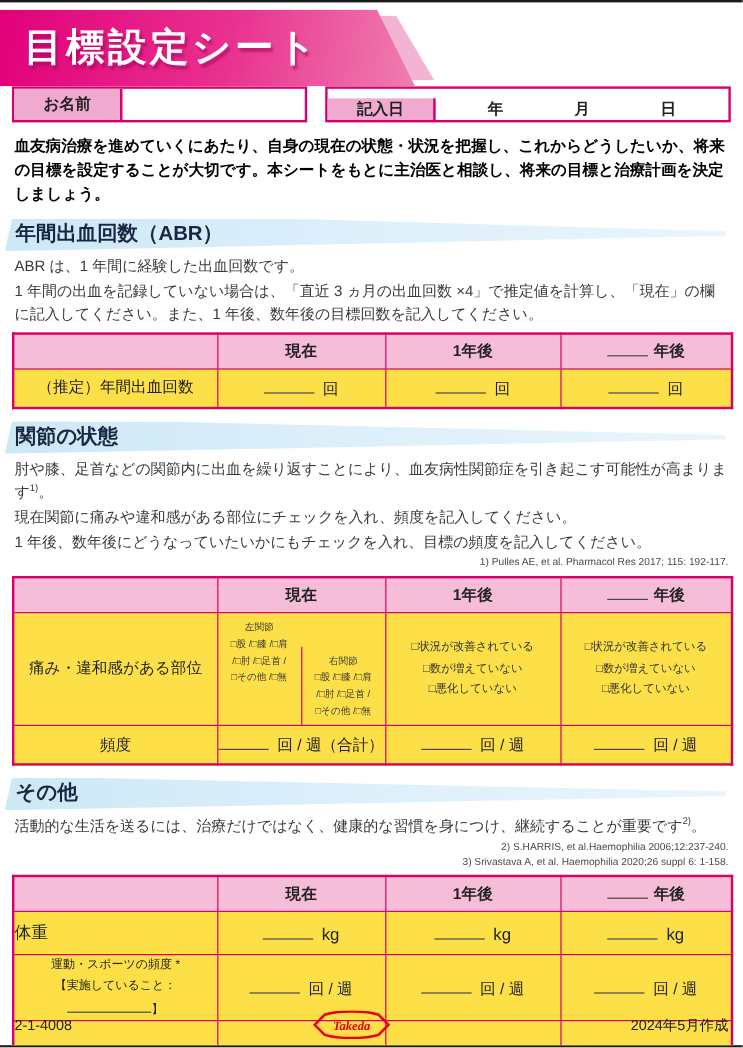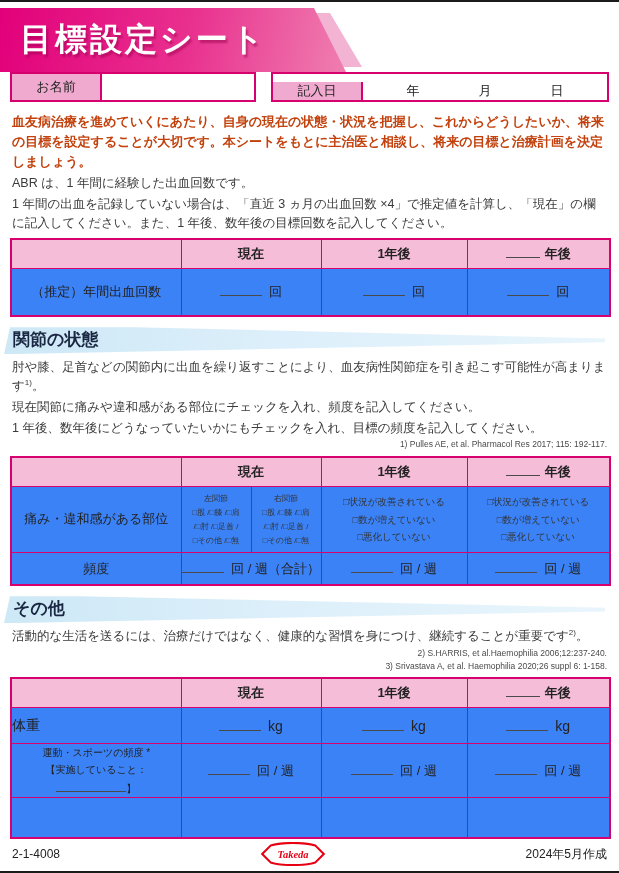--- a/index.html
+++ b/index.html
@@ -20,60 +20,60 @@
     background:linear-gradient(100deg,#e2007a 0%,#e9318f 55%,#ef7fb0 100%);
     clip-path:polygon(0 0,314px 0,346px 100%,0 100%);
     display:flex; align-items:center;
   }
   .banner-title {
     color:#fff; font-weight:bold; font-size:32px; letter-spacing:3px;
     padding-left:20px; text-shadow:2px 3px 2px rgba(150,0,75,.5);
   }
   
   .id-row { display:flex; justify-content:space-between; margin:8px 10px 0; }
-  .id-box { display:flex; border:2px solid #d6006e; height:30px; box-sizing:border-box; background:#fff; }
+  .id-box { display:flex; border:2px solid #d6006e; height:30px; box-sizing:border-box; background:#fff;font-weight:bold; }
   .id-box.name { width:246px; }
   .id-box.date { width:338px;align-items:flex-end; }
   .id-label {
     background:#f0a9cf; width:88px; flex:0 0 88px; display:flex; align-items:center;
     justify-content:center; font-size:13px; color:#222; border-right:2px solid #d6006e;
   }
   .id-input { flex:1; }
   .date-units { flex:1; display:flex; align-items:center; justify-content:space-around; font-size:13px; color:#222; padding:0 14px; }
   
-  .intro { margin:10px 12px 0; font-size:13px; font-weight:bold; line-height:1.55; color:#c2410c; }
+  .intro { margin:10px 12px 0; font-size:13px; font-weight:bold; line-height:1.55; color:#000000; }
   .body-text { margin:2px 12px 0; font-size:12.5px; line-height:1.5; color:#3a3a3a; }
   .body-text p { margin:0 0 2px; }
   sup { font-size:8px; }
   .citation { text-align:right; font-size:8.5px; color:#4a4a4a; margin:1px 12px 0; line-height:1.35; }
   
   .sec-head { position:relative; height:27px; margin:10px 0 4px; }
   .sec-head .wedge { position:absolute; left:0; top:0; width:609px; height:27px; background:linear-gradient(to right,#cde8f6 0%,#dcEFfa 45%,#e9f5fc 100%); }
   .sec-head.w-wide  .wedge { clip-path:polygon(10px 0,250px 0,605px 38%,605px 52%,4px 100%); }
   .sec-head.w-mid   .wedge { clip-path:polygon(10px 0,135px 0,605px 42%,605px 56%,4px 100%); }
   .sec-head.w-small .wedge { clip-path:polygon(10px 0,80px 0,605px 42%,605px 56%,4px 100%); }
   .sec-head h2 { position:relative; margin:0; padding-left:13px; font-size:17px; color:#1a2742; line-height:26px; font-weight:bold; }
   
-  table.ftable { width:599px; margin:5px 10px 0; border-collapse:collapse; table-layout:fixed; background:#3b82f6; }
+  table.ftable { width:599px; margin:5px 10px 0; border-collapse:collapse; table-layout:fixed; background:#fde047; }
   table.ftable th, table.ftable td { border:1.5px solid #d6006e; padding:0; }
   table.ftable { border:2.5px solid #d6006e; }
   .col-label { width:170px; }
   .col-a { width:140px; } .col-b { width:146px; } .col-c { width:143px; }
   th.hcell { background:#f6bdd9; height:28px; font-size:13px; font-weight:bold; color:#222; text-align:center; }
   td.cell-center { text-align:center; vertical-align:middle; font-size:13px; color:#222; }
   td.row-label { text-align:center; font-size:13px; color:#222; }
   td.row-label-left { text-align:left; font-size:14px; color:#222; padding:4px 8px; vertical-align:middle; }
   td.row-label-small { text-align:center; font-size:10px; color:#222; padding:3px 6px; line-height:1.7; vertical-align:middle; }
   .blank { display:inline-block; width:42px; border-bottom:1.5px solid #4a4a4a; height:13px; vertical-align:baseline; margin-right:7px; }
   .blank.sm { width:34px; height:11px; margin-right:5px; }
-  .h1row { height:48px; } .h2row { height:33px; }
+  .h1row { height:33px; } .h2row { height:33px; }
   
   .split { display:flex; }
   .split > div { flex:1; padding:5px 2px 4px; font-size:8px; text-align:center; line-height:1.75; color:#333; }
-  .split > div + div { border-left:1.5px solid #d6006e; }
+  .split > div + div { border-left:1.5px solid #d6006e;margin-top:28px; }
   .goal-cell { font-size:9.5px; text-align:center; line-height:1.85; color:#333; padding:5px 2px 4px; }
   .unit { font-size:13px; }
   .kg { font-size:14px; }
   .footer { position:absolute; left:0; right:0; bottom:5px; display:flex; align-items:center; justify-content:space-between; padding:0 12px; font-size:12px; color:#222; }
   .takeda-svg { display:block; }
 </style>
 </head>
 <body>
 
 <div class="page">
@@ -95,20 +95,24 @@
       <div class="date-units">
         <span>年</span>
         <span>月</span>
         <span>日</span>
       </div>
     </div>
   </div>
 
   <p class="intro">血友病治療を進めていくにあたり、自身の現在の状態・状況を把握し、これからどうしたいか、将来の目標を設定することが大切です。本シートをもとに主治医と相談し、将来の目標と治療計画を決定しましょう。</p>
 
+  <div class="sec-head w-wide">
+    <div class="wedge"></div>
+    <h2>年間出血回数（ABR）</h2>
+  </div>
   <div class="body-text">
     <p>ABR は、1 年間に経験した出血回数です。</p>
     <p>1 年間の出血を記録していない場合は、「直近 3 ヵ月の出血回数 ×4」で推定値を計算し、「現在」の欄に記入してください。また、1 年後、数年後の目標回数を記入してください。</p>
   </div>
 
   <table class="ftable">
     <colgroup>
         <col class="col-label">
         <col class="col-a">
         <col class="col-b">

